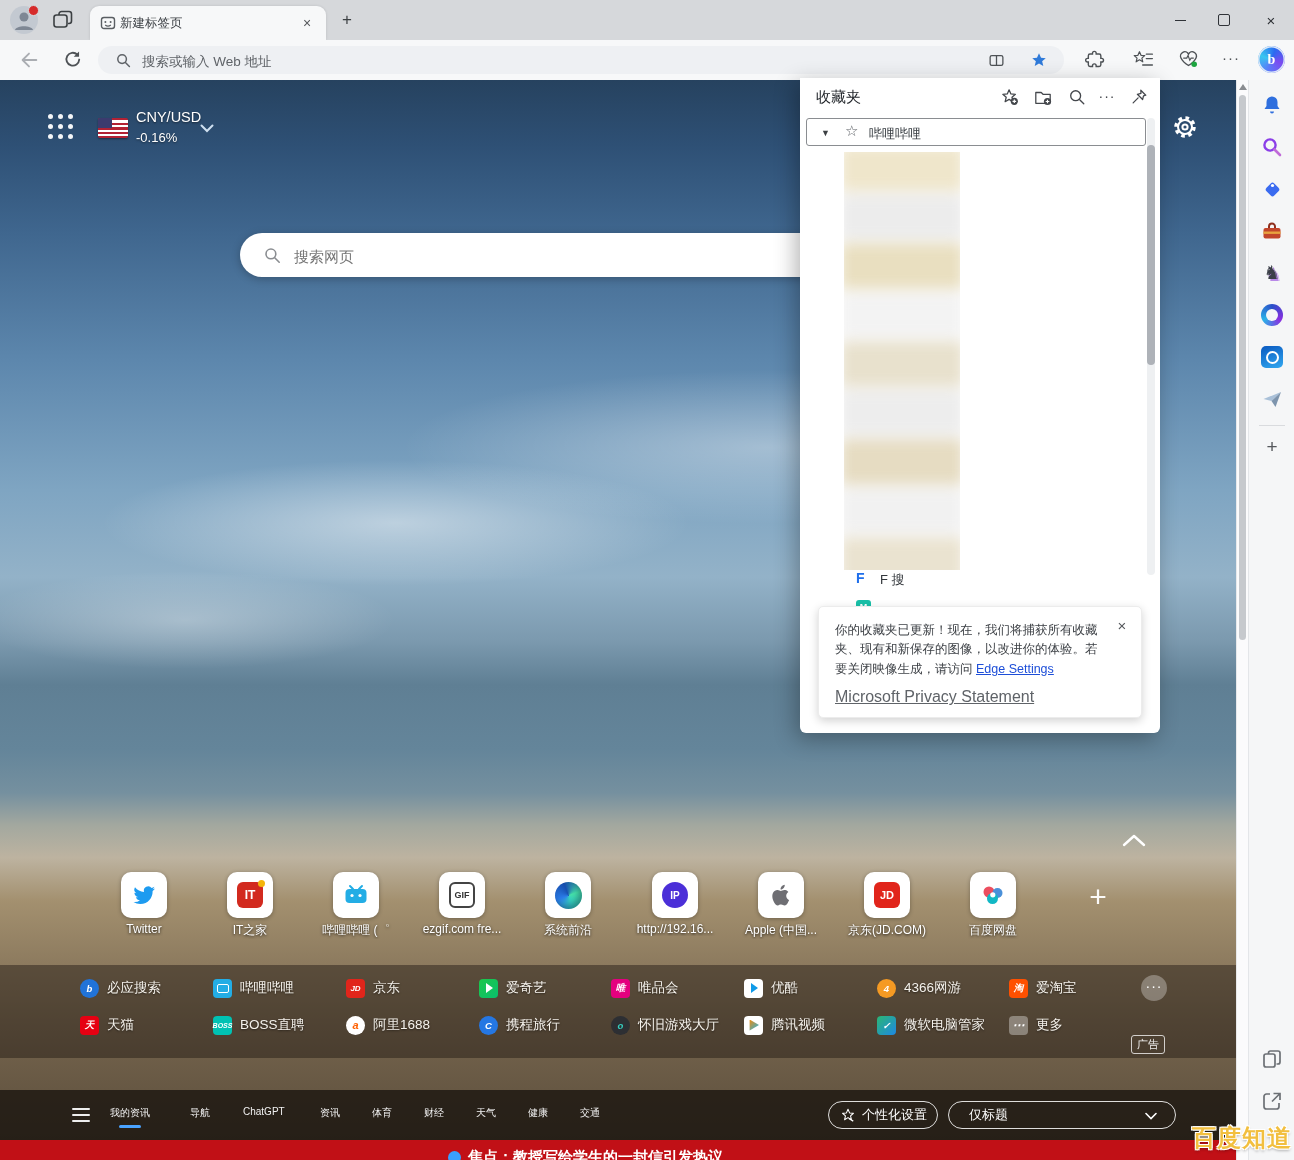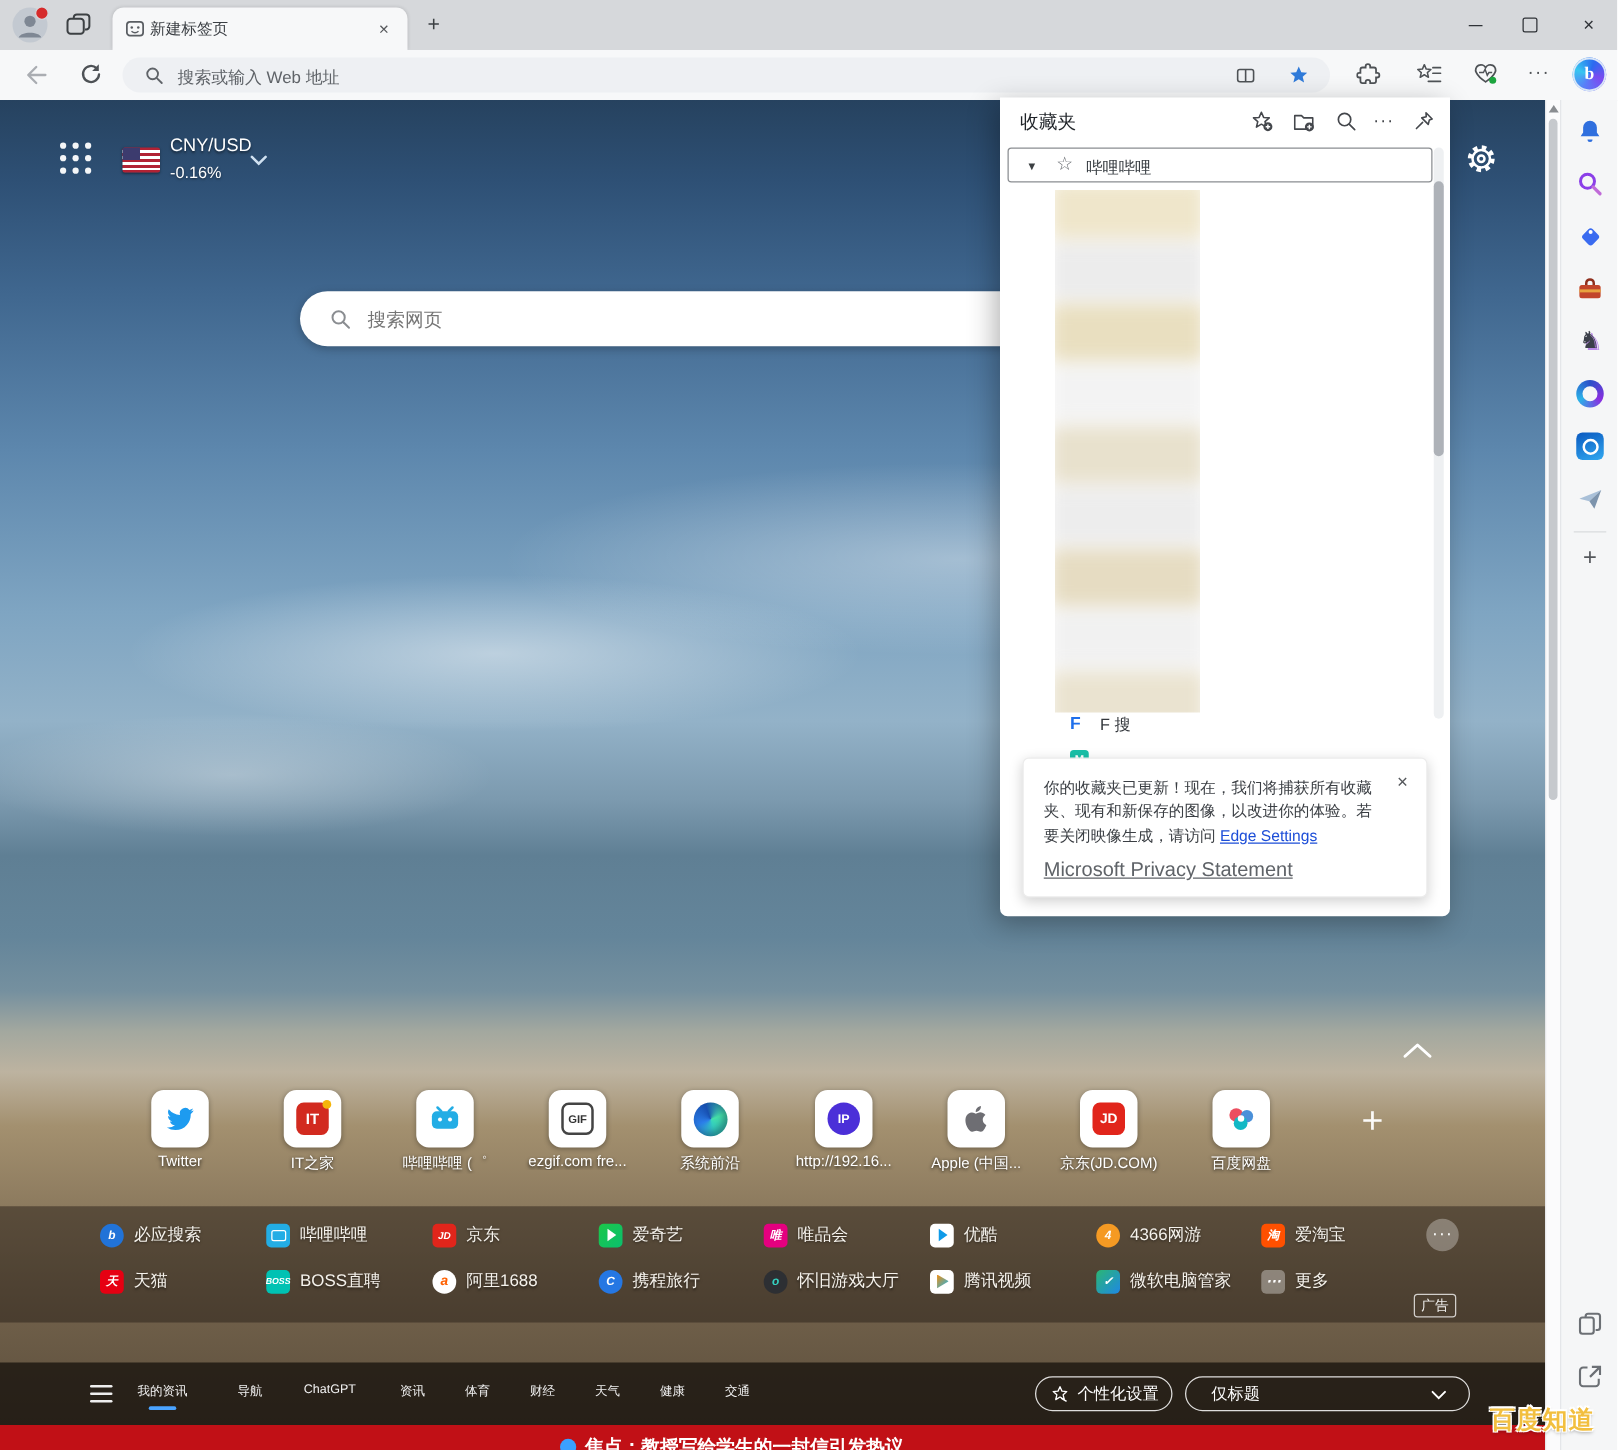--- a/index.html
+++ b/index.html
@@ -133,21 +133,21 @@
   .fav-m{position:absolute;left:56px;top:522px;width:15px;height:15px;border-radius:3px;background:#19c0a8;
     color:#fff;font-size:9px;font-weight:bold;text-align:center;line-height:15px;}
   .notice{position:absolute;left:18px;top:528px;width:324px;height:112px;background:#fff;border:1px solid #ececec;
     border-radius:5px;box-shadow:0 3px 10px rgba(0,0,0,.18);box-sizing:border-box;padding:14px 34px 0 16px;z-index:5;}
   .notice p{margin:0;font-size:12.5px;line-height:1.55;color:#3b3f44;}
   .notice a{text-decoration:underline;}
   .n-link{color:#1d4ed8;}
   .n-priv{display:inline-block;margin-top:9px;color:#5f6368;}
   .n-close{position:absolute;right:10px;top:10px;width:18px;height:18px;font-size:15px;color:#55585c;text-align:center;line-height:17px;}
 
-  .watermark{position:absolute;left:1192px;top:1122px;z-index:60;font-weight:bold;font-size:20px;color:#f2bf3f;letter-spacing:1px;
+  .watermark{position:absolute;left:1192px;top:1122px;z-index:60;font-weight:bold;font-size:24px;color:#f2bf3f;letter-spacing:1px;
     text-shadow:-1px -1px 0 #fff,1px -1px 0 #fff,-1px 1px 0 #fff,1px 1px 0 #fff,0 2px 3px rgba(0,0,0,.35);}
 </style>
 </head>
 <body>
 
 <div class="screen">
 
   <div class="titlebar">
     <div class="avatar">
       <svg width="28" height="28" viewBox="0 0 28 28">

